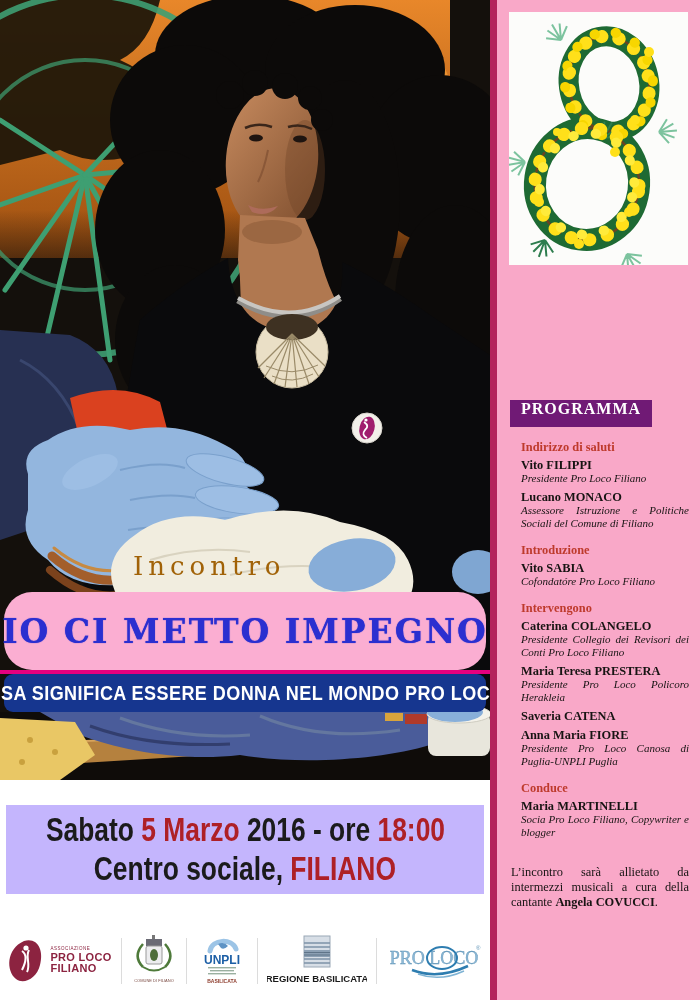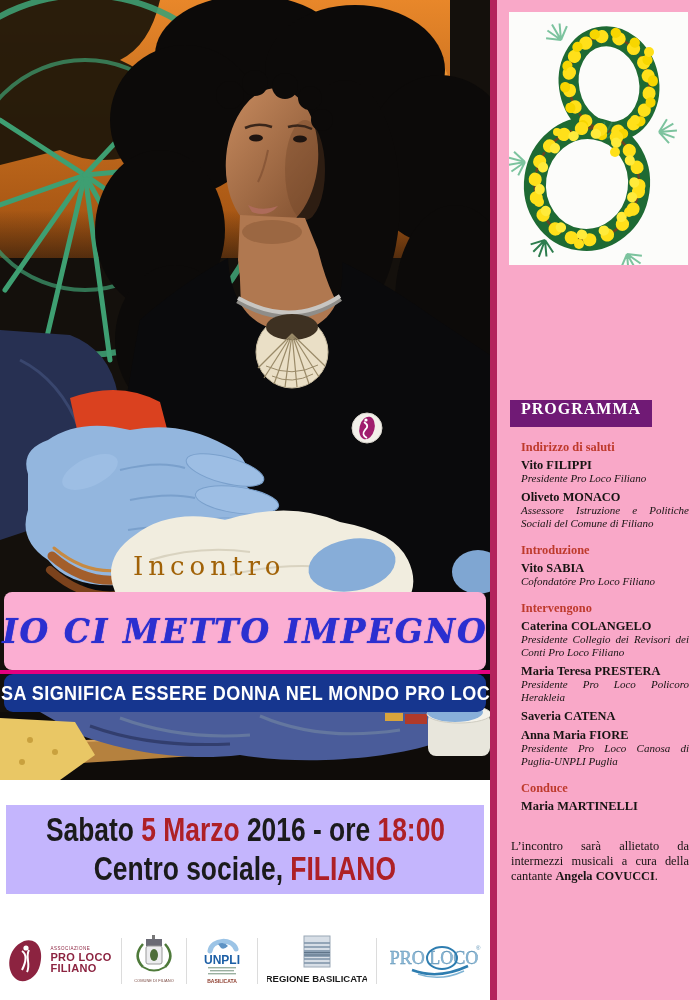--- a/index.html
+++ b/index.html
@@ -5,21 +5,21 @@
   html,body{margin:0;padding:0;background:#ffffff;}
   .poster{position:relative;width:700px;height:1000px;background:#ffffff;overflow:hidden;
           font-family:"Liberation Serif",serif;}
 
   
   .photo-col{position:absolute;left:0;top:0;width:490px;height:1000px;background:#ffffff;}
   .photo-scene{position:absolute;left:0;top:0;width:490px;height:780px;display:block;}
   .incontro{position:absolute;left:133px;top:551px;font-family:"DejaVu Serif",serif;
             font-size:26px;letter-spacing:5px;color:#a16207;}
   .title-banner{position:absolute;left:4px;top:592px;width:482px;height:78px;background:#FBAED2;
-                border-radius:8px;display:flex;align-items:center;justify-content:center;font-style:italic;}
+                border-radius:28px;display:flex;align-items:center;justify-content:center;}
   .title-text{color:#2B2FD0;font-family:"DejaVu Serif",serif;font-weight:bold;font-size:33px;
               letter-spacing:2px;white-space:nowrap;text-shadow:0 0 1px #2B2FD0;}
   .magenta-line{position:absolute;left:0;top:670px;width:490px;height:4px;background:#E6007E;}
   .question-band{position:absolute;left:4px;top:674px;width:482px;height:38px;background:#16368F;
                  border-radius:9px;display:flex;align-items:center;justify-content:center;}
   .question-text{color:#ffffff;font-family:"Liberation Sans",sans-serif;font-weight:bold;
                  font-size:20px;letter-spacing:.5px;transform:scaleX(.9);white-space:nowrap;}
   .date-band{position:absolute;left:6px;top:805px;width:478px;height:89px;background:#c4b5fd;
              display:flex;flex-direction:column;align-items:center;justify-content:center;gap:1px;}
   .date-line{font-family:"Liberation Sans",sans-serif;font-weight:bold;font-size:33px;
@@ -371,21 +371,21 @@
 
     <div class="program-content">
 
       <div class="section">
         <div class="section-heading">Indirizzo di saluti</div>
         <div class="entry">
           <div class="entry-name">Vito FILIPPI</div>
           <div class="entry-role">Presidente Pro Loco Filiano</div>
         </div>
         <div class="entry">
-          <div class="entry-name">Oliveto MONACO</div>
+          <div class="entry-name">Lucano MONACO</div>
           <div class="entry-role">Assessore Istruzione e Politiche Sociali del Comune di Filiano</div>
         </div>
       </div>
 
       <div class="section">
         <div class="section-heading">Introduzione</div>
         <div class="entry">
           <div class="entry-name">Vito SABIA</div>
           <div class="entry-role">Cofondatóre Pro Loco Filiano</div>
         </div>
@@ -407,20 +407,21 @@
         <div class="entry">
           <div class="entry-name">Anna Maria FIORE</div>
           <div class="entry-role">Presidente Pro Loco Canosa di Puglia-UNPLI Puglia</div>
         </div>
       </div>
 
       <div class="section">
         <div class="section-heading">Conduce</div>
         <div class="entry">
           <div class="entry-name">Maria MARTINELLI</div>
+          <div class="entry-role">Socia Pro Loco Filiano, Copywriter e blogger</div>
         </div>
       </div>
 
       <div class="closing">
         <span>L’incontro sarà allietato da intermezzi musicali a cura della cantante </span><b>Angela COVUCCI</b><span>.</span>
       </div>
     </div>
   </div>
 </div>
 

